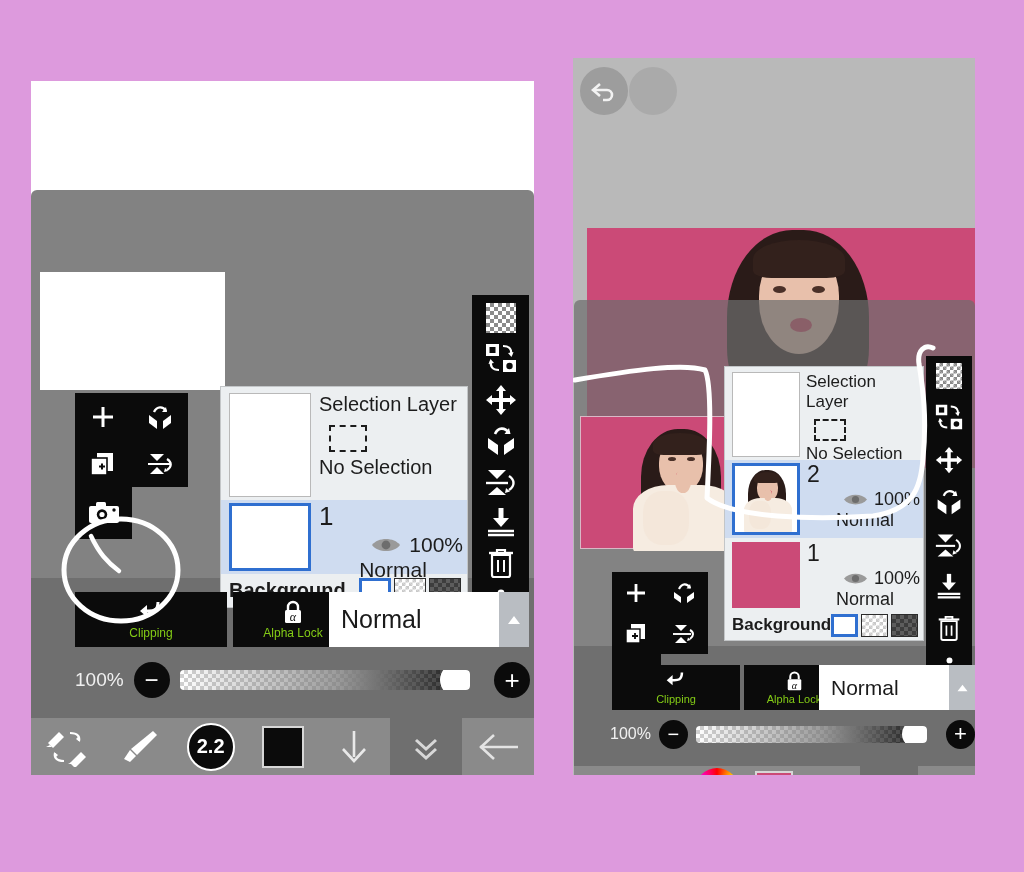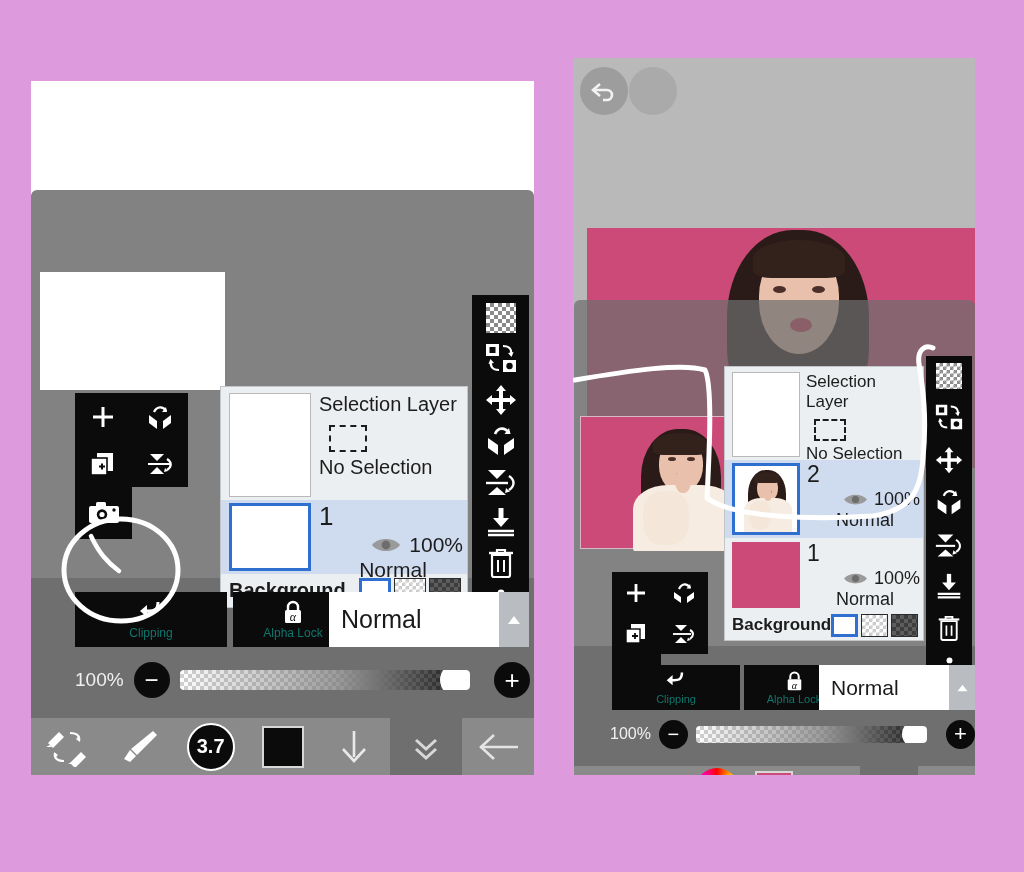--- a/index.html
+++ b/index.html
@@ -94,21 +94,21 @@
   .vtools { position:absolute; background:#0b0b0b; display:flex; flex-direction:column; align-items:center; }
   .vtool { display:flex; align-items:center; justify-content:center; }
 
   
   .popgrid { position:absolute; background:#0b0b0b; display:grid; grid-template-columns:1fr 1fr; }
   .popcell { display:flex; align-items:center; justify-content:center; }
   .popcam { position:absolute; background:#0b0b0b; display:flex; align-items:center; justify-content:center; }
 
   
   .optbtn { position:absolute; background:#0b0b0b; display:flex; flex-direction:column; align-items:center; justify-content:center; }
-  .optlabel { color:#0f766e; font-size:12px; margin-top:1px; }
+  .optlabel { color:#84cc16; font-size:12px; margin-top:1px; }
   .blendbox { position:absolute; background:#fff; display:flex; align-items:center; }
   .blendtext { font-size:25px; color:#1a1a1a; padding-left:12px; }
   .blendarrow { position:absolute; right:0; top:0; bottom:0; width:30px; background:#b9bdc2; display:flex; align-items:center; justify-content:center; }
 
   
   .opcrow { position:absolute; display:flex; align-items:center; }
   .opclabel { color:#f0f0f0; font-size:19px; }
   .circbtn { border-radius:50%; background:#0b0b0b; display:flex; align-items:center; justify-content:center; color:#fff; }
   .optrack { position:relative; border-radius:4px; overflow:hidden;
     background: linear-gradient(to right, #ffffff 0%, #9a9a9a 55%, #111111 100%); }
@@ -336,21 +336,21 @@
               <path d="M14 28 l-4 -3 l1 6 z" fill="#fff"></path>
           </svg>
         </div>
         <div class="appbtn">
           <svg width="44" height="42" viewBox="0 0 44 42">
             <path d="M36 5 l4 4 l-20 20 l-6 -6 z" fill="#fff"></path>
             <path d="M13 24 l6 6 l-6 6 l-6 -3 z" fill="#fff"></path>
           </svg>
         </div>
         <div class="appbtn">
-          <span class="sizecircle" style="width:48px;height:48px;">3.7</span>
+          <span class="sizecircle" style="width:48px;height:48px;">2.2</span>
         </div>
         <div class="appbtn">
           <span class="swatch" style="width:42px;height:42px;background:#0b0b0b;"></span>
         </div>
         <div class="appbtn">
           <svg width="36" height="40" viewBox="0 0 36 40">
             <path d="M18 4 v26" stroke="#e9e9e9" stroke-width="2.6"></path>
             <path d="M7 22 l11 12 l11 -12" stroke="#e9e9e9" stroke-width="2.6" fill="none"></path>
           </svg>
         </div>

